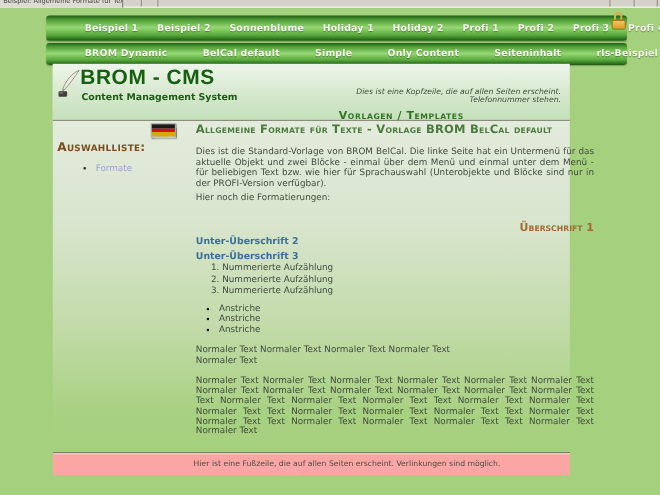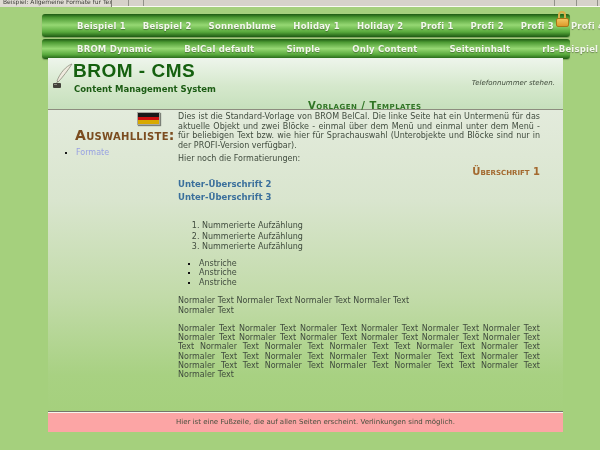--- a/index.html
+++ b/index.html
@@ -27,58 +27,58 @@
     text-shadow:0 1px 1px rgba(0,0,0,.35); text-decoration:none; white-space:nowrap; cursor:pointer; }
 
   
   .lock { position:absolute; left:555px; top:11px; width:14px; height:17px; z-index:5; }
   .lock-shackle { width:8px; height:7px; border:2px solid #d8b04a; border-bottom:none;
     border-radius:5px 5px 0 0; margin:0 auto; }
   .lock-body { width:13px; height:9px; background:linear-gradient(#f2c65e,#dd9a2b);
     border:1px solid #a87616; border-radius:2px; margin:0 auto; }
 
   
-  .page { position:absolute; left:48px; top:58px; width:515px; height:375px; }
+  .page { position:absolute; left:48px; top:58px; width:470px; height:375px; }
 
   .header { position:relative; width:100%; height:52px;
     background:linear-gradient(180deg,#eef5ec 0%, #d5e8cc 55%, #c6e0bc 100%);
     border-bottom:1px solid #8d8d7f; box-shadow:0 1px 0 #f9f9ef; }
   .logo-icon { position:absolute; left:5px; top:5px; }
   .logo-title { position:absolute; left:25px; top:2px; font-size:19px; font-weight:900;
     color:#15600f; letter-spacing:.5px; font-family:"Liberation Sans",sans-serif; }
   .logo-sub { position:absolute; left:26px; top:26px; font-size:8.5px; font-weight:700; color:#1c5c14; }
   .section-title { position:absolute; left:260px; top:5px; font-size:10px; font-weight:700;
     font-variant:small-caps; color:#2f7424; letter-spacing:.5px;margin-top:37px; }
   .kopfzeile { position:absolute; right:8px; top:21px; text-align:right;
     font-size:7px; font-style:italic; color:#3e4a3a; line-height:8px; }
 
   
   .main { position:relative; width:100%; height:301px;
     background:linear-gradient(180deg,#e3ebdc 0%, #d9e5ce 30%, #c2dba9 62%, #a8d182 88%, #a5d07d 100%); }
 
-  .sb-title { position:absolute; left:27px; top:17px; font-size:14px; font-weight:700;
+  .sb-title { position:absolute; left:4px; top:17px; font-size:11px; font-weight:700;
     font-variant:small-caps; color:#7b4d20; letter-spacing:.3px; }
-  .sb-list { position:absolute; left:28px; top:38px; list-style:square; font-size:8px; }
+  .sb-list { position:absolute; left:39px; top:38px; list-style:square; font-size:8px; }
   .sb-list li::marker { color:#1a1a1a; font-size:7px; }
   .sb-link { color:#98a2e2; text-decoration:none; cursor:pointer; }
 
   .flag { position:absolute; left:89px; top:2px; width:23px; height:13px;
     border:1px solid #a8a8a0; box-shadow:1px 1px 1px rgba(0,0,0,.45); }
   .flag div { height:33.33%; }
   .flag .f1 { background:#1a1a1a; } .flag .f2 { background:#cc1111; } .flag .f3 { background:#d8a900; }
 
   .content-col { position:absolute; left:130px; top:2px; width:362px; color:#3f4a3d; }
   .main-heading { font-size:10.5px; font-weight:700; font-variant:small-caps;
     color:#4c7a3e; letter-spacing:.2px; margin-bottom:9px; }
   .intro { font-size:8px; line-height:1.2; text-align:justify; margin-bottom:4px; }
-  .formats-line { font-size:8px; margin-bottom:3px; }
+  .formats-line { font-size:8px; margin-bottom:18px; }
   .h1 { font-size:10px; font-weight:700; font-variant:small-caps; color:#a3692f;
     text-align:right; margin-bottom:2px; }
   .h2 { font-size:8.5px; font-weight:700; color:#3a6f9c; margin-bottom:3px; }
-  .h3 { font-size:8.5px; font-weight:700; color:#3a6f9c; margin-bottom:19px; }
+  .h3 { font-size:8.5px; font-weight:700; color:#3a6f9c; margin-bottom:0; }
   ol.num { font-size:8px; line-height:1.3; padding-left:24px; margin-bottom:6px; }
   ul.sq { font-size:8px; line-height:1.22; padding-left:21px; list-style:square; margin-bottom:8px; }
   ul.sq li::marker { color:#111; font-size:7px; }
   .short-para { font-size:8px; line-height:1.25; margin-bottom:8px; }
   .long-para { font-size:8px; line-height:1.16; text-align:justify; }
 
   
   .footer { position:relative; width:100%; height:21px; background:#fca5a5;
     border-top:1px solid #75756a; box-shadow:inset 0 1px 0 #f6f6ec; }
   .footer-text { position:absolute; left:128px; top:6px; font-size:7px; color:#474f3e; }
@@ -131,38 +131,40 @@
           <path d="M4 18 C7 10, 13 3, 19 1 C15 7, 10 14, 5 19 Z" fill="#efeade" stroke="#8c8c7c" stroke-width="0.8"></path>
           <path d="M5 18 L3 21" stroke="#8c8c7c" stroke-width="1"></path>
           <rect x="0" y="20" width="8" height="5" rx="1" fill="#42423a"></rect>
           <rect x="1" y="21" width="3" height="1" fill="#8a8a80"></rect>
         </svg>
       </span>
       <div class="logo-title">BROM - CMS</div>
       <div class="logo-sub">Content Management System</div>
       <div class="section-title">Vorlagen / Templates</div>
       <div class="kopfzeile">
+        <div>Dies ist eine Kopfzeile, die auf allen Seiten erscheint.</div>
         <div>Telefonnummer stehen.</div>
       </div>
     </div>
 
     <div class="main">
 
       <div class="sb-title">Auswahlliste:</div>
       <ul class="sb-list">
         <li><a class="sb-link">Formate</a></li>
       </ul>
 
       <div class="flag">
         <div class="f1"></div>
         <div class="f2"></div>
         <div class="f3"></div>
       </div>
 
       <div class="content-col">
+        <div class="main-heading">Allgemeine Formate für Texte - Vorlage BROM BelCal default</div>
         <div class="intro">Dies ist die Standard-Vorlage von BROM BelCal. Die linke Seite hat ein Untermenü für das aktuelle Objekt und zwei Blöcke - einmal über dem Menü und einmal unter dem Menü - für beliebigen Text bzw. wie hier für Sprachauswahl (Unterobjekte und Blöcke sind nur in der PROFI-Version verfügbar).</div>
         <div class="formats-line">Hier noch die Formatierungen:</div>
         <div class="h1">Überschrift 1</div>
         <div class="h2">Unter-Überschrift 2</div>
         <div class="h3">Unter-Überschrift 3</div>
         <ol class="num">
           <li>Nummerierte Aufzählung</li>
           <li>Nummerierte Aufzählung</li>
           <li>Nummerierte Aufzählung</li>
         </ol>

